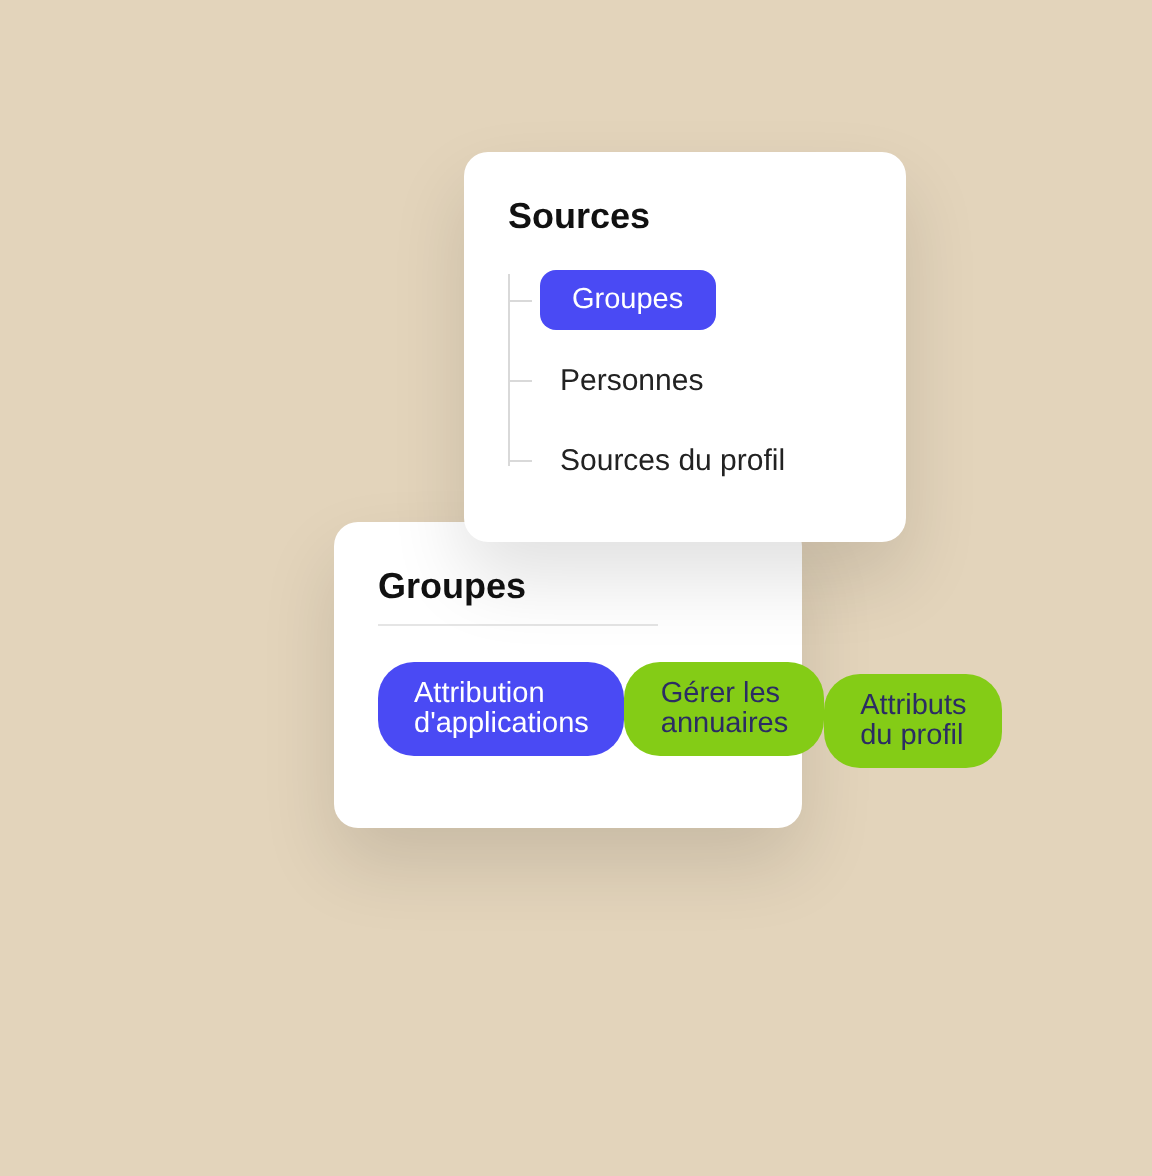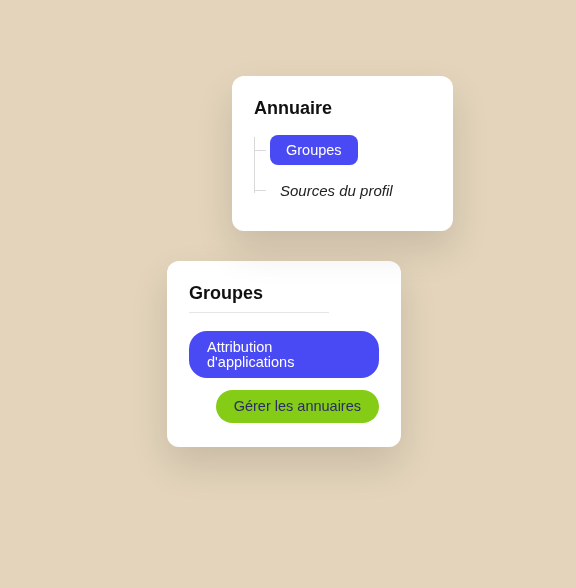--- a/index.html
+++ b/index.html
@@ -56,21 +56,21 @@
     background: #d9d9d9;
   }
   .tree-item {
     position: relative;
     display: flex;
     align-items: center;
     height: 34px;
     margin-bottom: 6px;
     cursor: pointer;
   }
-  .tree-item:last-child { margin-bottom: 0; font-style: italic; }
+  .tree-item:last-child { margin-bottom: 0; }
   .tree-line-h {
     position: absolute;
     left: -16px;
     top: 50%;
     width: 12px;
     height: 1px;
     background: #d9d9d9;
   }
   .tree-label {
     font-size: 15px;
@@ -100,22 +100,22 @@
   .pill.primary {
     background: #4a4af4;
     color: #fff;
   }
   .pill.light {
     background: #84cc16;
     color: #2b2c63;
   }
   .pill-stack {
     display: flex;
-    flex-direction: column;
-    align-items: flex-end;
+    flex-direction: row;
+    align-items: center;
   }
   .chev {
     display: inline-block;
     width: 8px;
     height: 8px;
     border-right: 2px solid #2b2c63;
     border-bottom: 2px solid #2b2c63;
     transform: rotate(45deg);
     margin-top: -3px;
     margin-left: 2px;
@@ -127,32 +127,39 @@
 <div class="card card-back">
   <div class="card-title">Groupes</div>
   <div class="divider-line"></div>
   <div class="pill-stack">
     <div class="pill primary">
       <span>Attribution d'applications</span>
     </div>
     <div class="pill light">
       <span>Gérer les annuaires</span>
     </div>
+    <div class="pill light">
+      <span>Attributs du profil</span>
+    </div>
   </div>
 </div>
 
 <div class="card card-front">
-  <div class="card-title">Annuaire</div>
+  <div class="card-title">Sources</div>
   <div class="tree">
     <div class="tree-line-v"></div>
 
     <div class="tree-item active">
       <div class="tree-line-h"></div>
       <span class="tree-label">Groupes</span>
     </div>
 
+    <div class="tree-item">
+      <div class="tree-line-h"></div>
+      <span class="tree-label">Personnes</span>
+    </div>
 
     <div class="tree-item">
       <div class="tree-line-h"></div>
       <span class="tree-label">Sources du profil</span>
     </div>
   </div>
 </div>
 
 </body></html>

